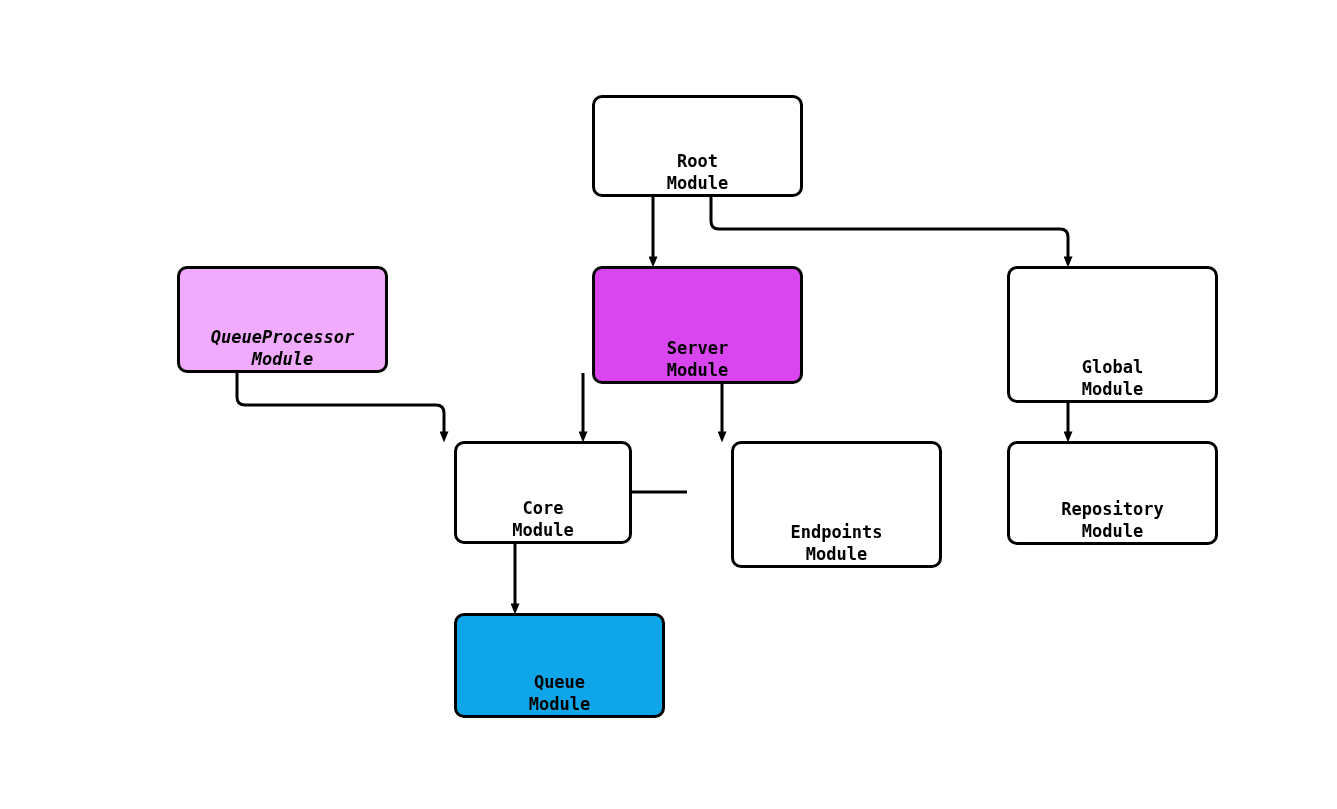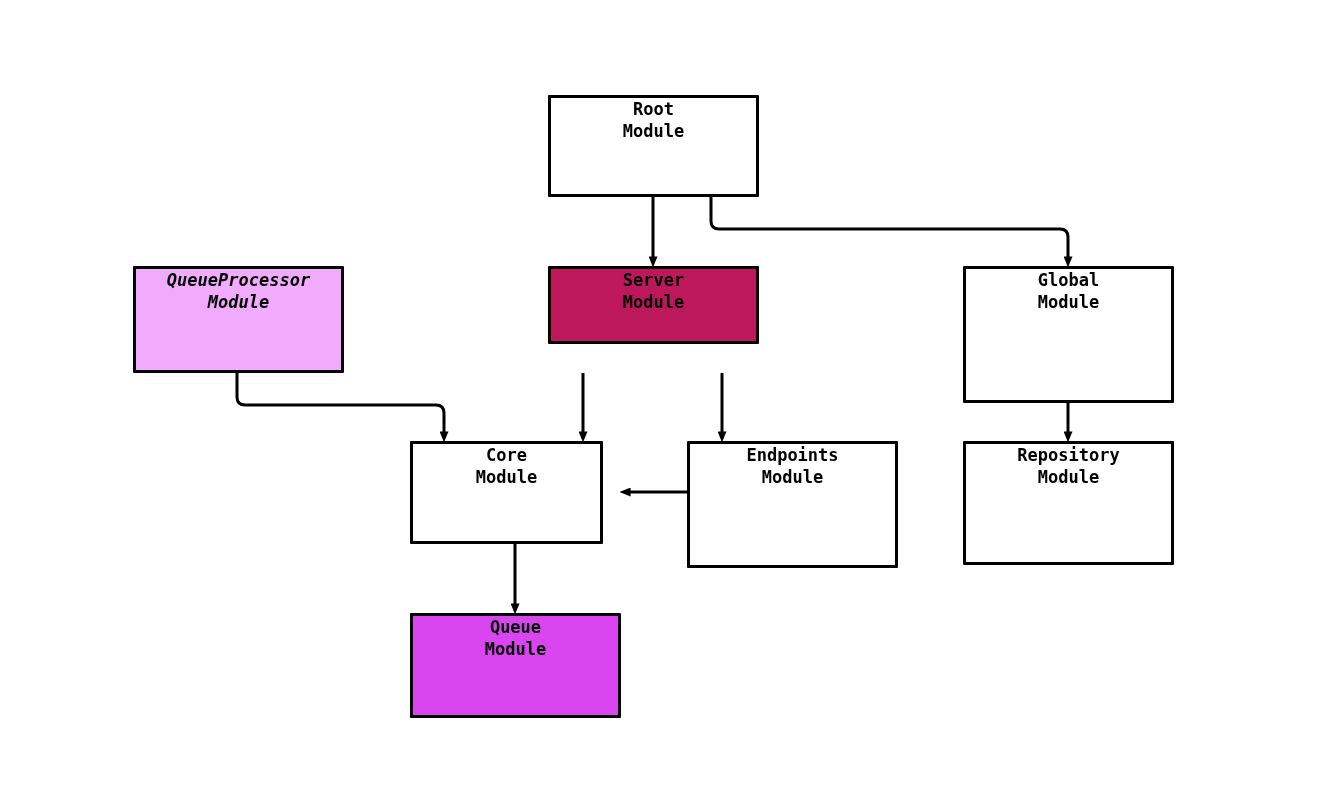--- a/index.html
+++ b/index.html
@@ -25,26 +25,27 @@
     top: 0;
     width: 1337px;
     height: 809px;
     pointer-events: none;
   }
   .node {
     position: absolute;
     box-sizing: border-box;
     background: #ffffff;
     border: 3px solid #000000;
-    border-radius: 1px;
+    border-radius: 10px;
     display: flex;
     flex-direction: column;
     align-items: center;
-    justify-content: flex-start;
+    justify-content: flex-end;
     z-index: 2;
+    margin-left: 44px;
   }
   .node-label {
     font-family: "DejaVu Sans Mono", "Liberation Mono", monospace;
     font-size: 17px;
     font-weight: bold;
     line-height: 22px;
     color: #000000;
     text-align: center;
     white-space: pre;
     letter-spacing: 0px;
@@ -74,38 +75,38 @@
   </svg>
 
   <div class="node" style="left: 548px; top: 95px; width: 211px; height: 102px; border-color: rgb(0, 0, 0); background: rgb(255, 255, 255);">
     <span class="node-label">Root
 Module</span>
   </div>
   <div class="node" style="left: 133px; top: 266px; width: 211px; height: 107px; border-color: rgb(0, 0, 0); background: #f0abfc; font-style: italic;">
     <span class="node-label">QueueProcessor
 Module</span>
   </div>
-  <div class="node" style="left: 548px; top: 266px; width: 211px; height: 78px; border-color: rgb(0, 0, 0); background: #be185d;">
+  <div class="node" style="left: 548px; top: 266px; width: 211px; height: 118px; border-color: rgb(0, 0, 0); background: #d946ef;">
     <span class="node-label">Server
 Module</span>
   </div>
   <div class="node" style="left: 963px; top: 266px; width: 211px; height: 137px; border-color: rgb(0, 0, 0); background: rgb(255, 255, 255);">
     <span class="node-label">Global
 Module</span>
   </div>
-  <div class="node" style="left: 410px; top: 441px; width: 193px; height: 103px; border-color: rgb(0, 0, 0); background: rgb(255, 255, 255);">
+  <div class="node" style="left: 410px; top: 441px; width: 178px; height: 103px; border-color: rgb(0, 0, 0); background: rgb(255, 255, 255);">
     <span class="node-label">Core
 Module</span>
   </div>
   <div class="node" style="left: 687px; top: 441px; width: 211px; height: 127px; border-color: rgb(0, 0, 0); background: rgb(255, 255, 255);">
     <span class="node-label">Endpoints
 Module</span>
   </div>
-  <div class="node" style="left: 963px; top: 441px; width: 211px; height: 124px; border-color: rgb(0, 0, 0); background: rgb(255, 255, 255);">
+  <div class="node" style="left: 963px; top: 441px; width: 211px; height: 104px; border-color: rgb(0, 0, 0); background: rgb(255, 255, 255);">
     <span class="node-label">Repository
 Module</span>
   </div>
-  <div class="node" style="left: 410px; top: 613px; width: 211px; height: 105px; border-color: rgb(0, 0, 0); background: #d946ef;">
+  <div class="node" style="left: 410px; top: 613px; width: 211px; height: 105px; border-color: rgb(0, 0, 0); background: #0ea5e9;">
     <span class="node-label">Queue
 Module</span>
   </div>
 
 </div>
 
 </body></html>

